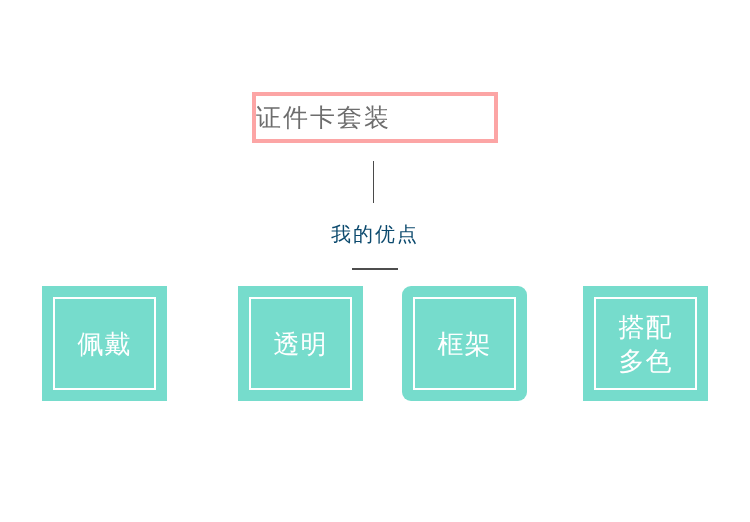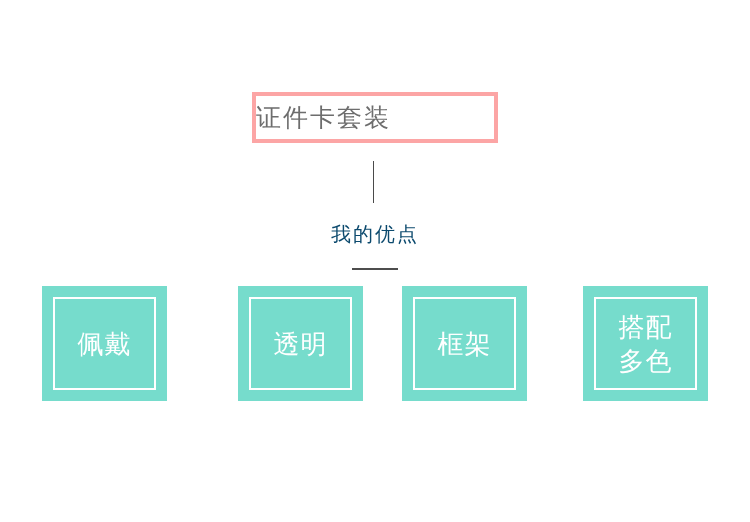--- a/index.html
+++ b/index.html
@@ -91,21 +91,21 @@
     position: absolute;
     top: 0;
     width: 125px;
     height: 115px;
     box-sizing: border-box;
     background: #76dccc;
     text-decoration: underline;
   }
   .feature-card.c0 { left: 0px; }
   .feature-card.c1 { left: 180px; margin-left: 16px; }
-  .feature-card.c2 { left: 360px; }
+  .feature-card.c2 { left: 360px; border-radius: 9px; }
   .feature-card.c3 { left: 541px; }
 
   .card-inner-frame {
     position: absolute;
     left: 11px;
     top: 11px;
     right: 11px;
     bottom: 11px;
     box-sizing: border-box;
     border: 2px solid #ffffff;

